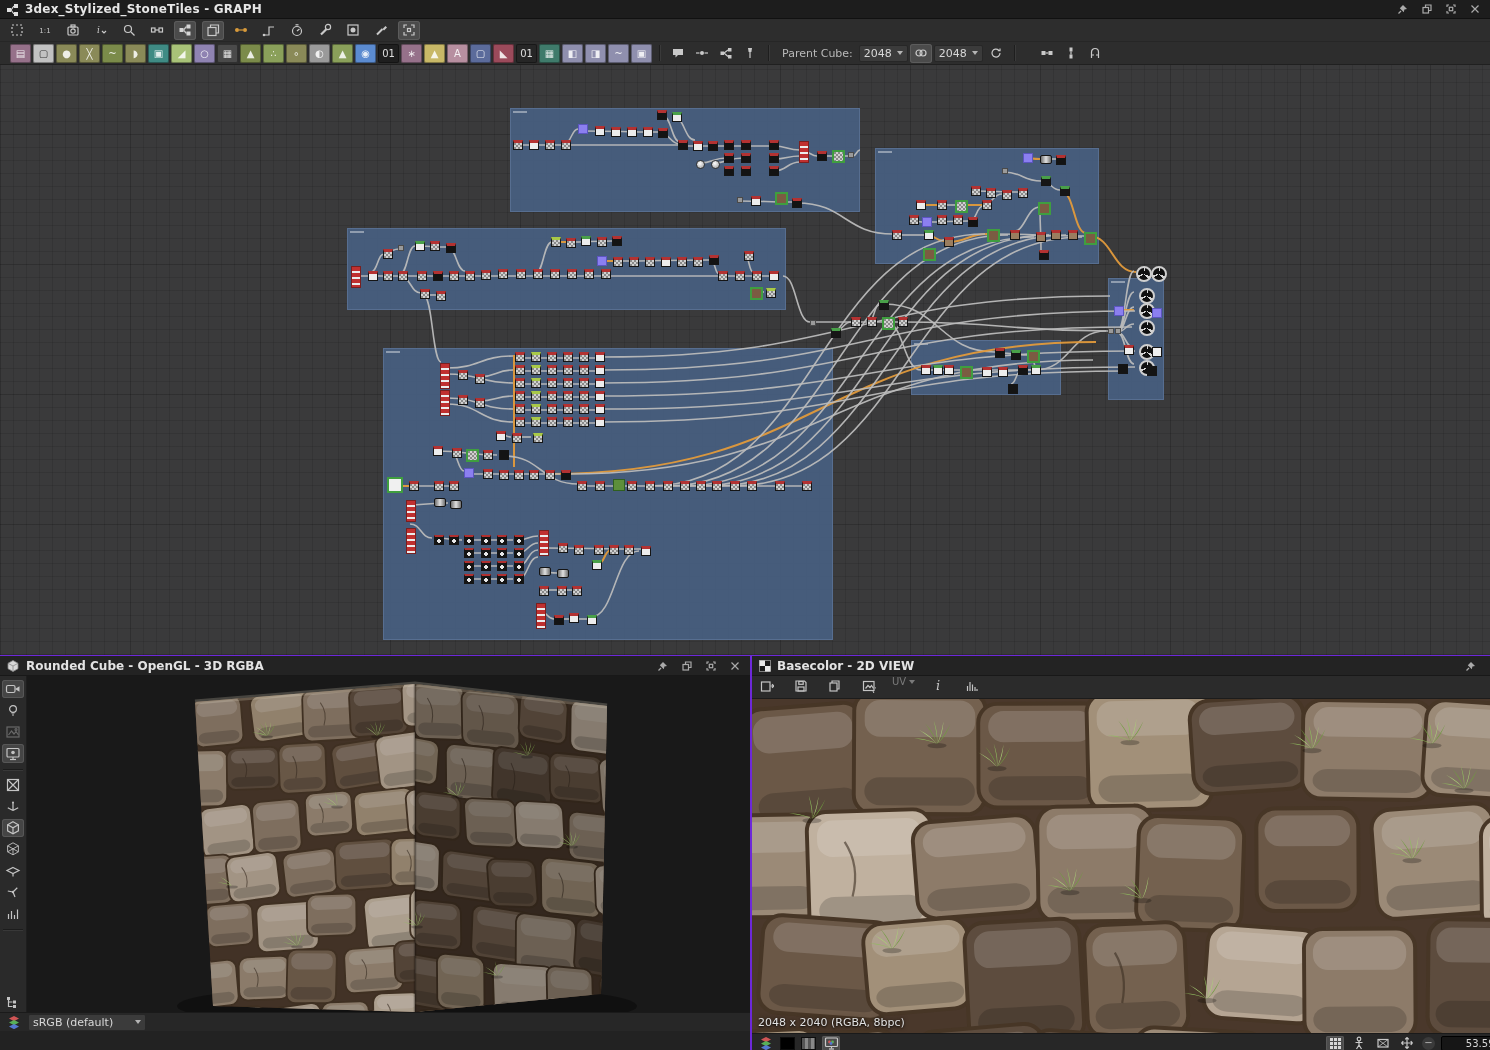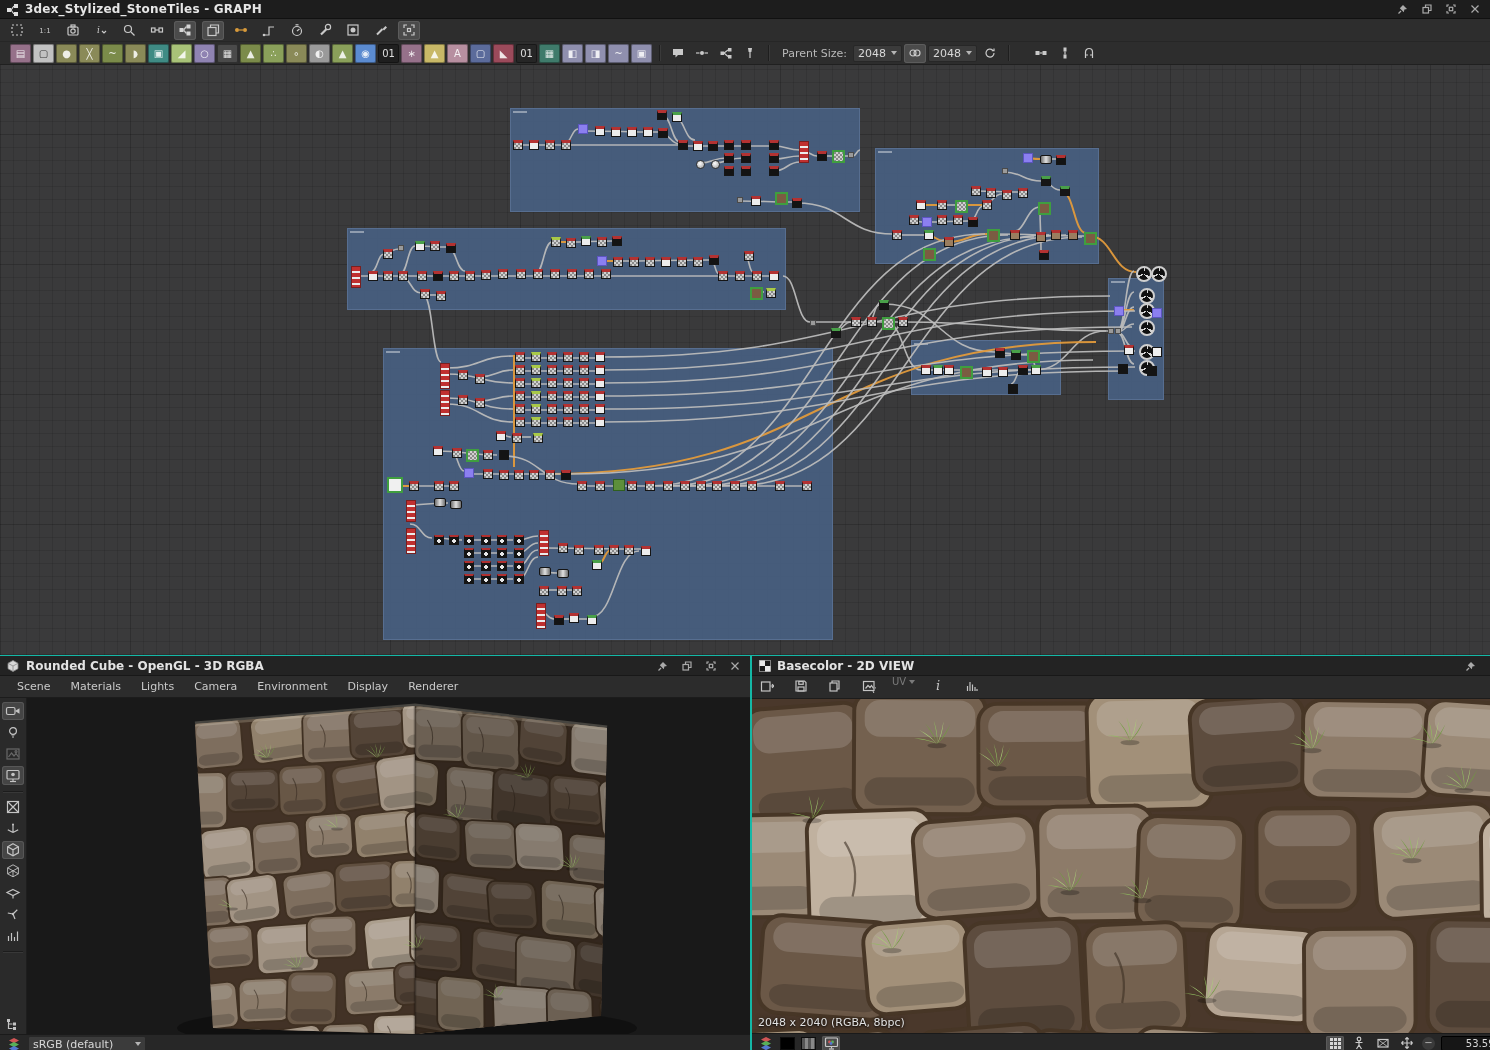--- a/index.html
+++ b/index.html
@@ -1,16 +1,16 @@
 <!DOCTYPE html>
 <html><head>
 <meta charset="utf-8">
 <style>
   html,body{margin:0;padding:0;background:#222;font-family:"DejaVu Sans",sans-serif;-webkit-font-smoothing:antialiased}
-  #root{position:relative;width:1490px;height:1050px;background:#14b8a6;overflow:hidden;user-select:none}
+  #root{position:relative;width:1490px;height:1050px;background:#6d28d9;overflow:hidden;user-select:none}
   
   #graph-sec{position:absolute;left:0;top:0;width:1490px;height:655px;background:#2e2e2e}
   .g-title{position:absolute;left:0;top:0;width:100%;height:18px;background:#1d1d1d;display:flex;align-items:center;border-bottom:1px solid #111}
   .g-title .ticon{margin:0 6px 0 6px;display:flex}
   .g-title .ttext{font-size:12px;font-weight:bold;color:#e6e6e6;letter-spacing:.2px}
   .winbtns{margin-left:auto;display:flex;align-items:center;gap:10px;padding-right:8px}
   .winbtn{width:14px;height:14px;display:flex;align-items:center;justify-content:center;cursor:pointer}
   .g-tb1{position:absolute;left:0;top:19px;width:100%;height:23px;background:#2d2d2d;display:flex;align-items:center;gap:6px;padding-left:6px;box-sizing:border-box;border-bottom:1px solid #262626}
   .g-tb2{position:absolute;left:0;top:42px;width:100%;height:23px;background:#2d2d2d;display:flex;align-items:center;gap:2px;padding-left:10px;box-sizing:border-box;border-bottom:1px solid #202020}
   .tbtn{width:22px;height:19px;border-radius:3px;display:flex;align-items:center;justify-content:center;cursor:pointer}
@@ -270,21 +270,21 @@
             <path d="M5,7 L9,4 M5,7 L9,10.5"></path>
           </svg>
         </div>
         <div class="tbtn">
           <svg width="14" height="14" viewBox="0 0 14 14" fill="none" stroke="#c9c9c9" stroke-width="1.2">
             <path d="M5,2 h4 l-0.6,4 h-2.8 z" fill="#c9c9c9" stroke="none"></path>
             <line x1="7" y1="6" x2="7" y2="12"></line>
           </svg>
         </div>
         <div class="sep"></div>
-        <span class="pslabel">Parent Size:</span>
+        <span class="pslabel">Parent Cube:</span>
         <div class="selbox">
           <span>2048</span>
           <span class="caret"></span>
         </div>
         <div class="tbtn active">
           <svg width="14" height="14" viewBox="0 0 14 14" fill="none" stroke="#c9c9c9" stroke-width="1.2">
             <circle cx="5" cy="7" r="3"></circle>
             <circle cx="9" cy="7" r="3"></circle>
           </svg>
         </div>
@@ -741,29 +741,20 @@
               <rect x="4.3" y="4.3" width="3.4" height="3.4"></rect>
             </svg>
           </span>
           <span class="winbtn">
             <svg width="12" height="12" viewBox="0 0 12 12" fill="none" stroke="#aaa" stroke-width="1.2">
               <path d="M2.5,2.5 l7,7 M9.5,2.5 l-7,7"></path>
             </svg>
           </span>
         </span>
     </div>
-    <div class="menubar" id="menu3d">
-        <span class="mitem">Scene</span>
-        <span class="mitem">Materials</span>
-        <span class="mitem">Lights</span>
-        <span class="mitem">Camera</span>
-        <span class="mitem">Environment</span>
-        <span class="mitem">Display</span>
-        <span class="mitem">Renderer</span>
-      </div>
     <div class="vbody">
       <div id="sidebar3d">
           <div class="sbico active">
             <svg width="16" height="16" viewBox="0 0 16 16" fill="none" stroke="#c4c4c4" stroke-width="1.2">
               <rect x="1.5" y="4.5" width="8.5" height="7" rx="1.5"></rect>
               <path d="M10,8 l4.5,-2.8 v5.6 z" fill="#c4c4c4" stroke="none"></path>
             </svg>
           </div>
           <div class="sbico">
             <svg width="16" height="16" viewBox="0 0 16 16" fill="none" stroke="#c4c4c4" stroke-width="1.2">

